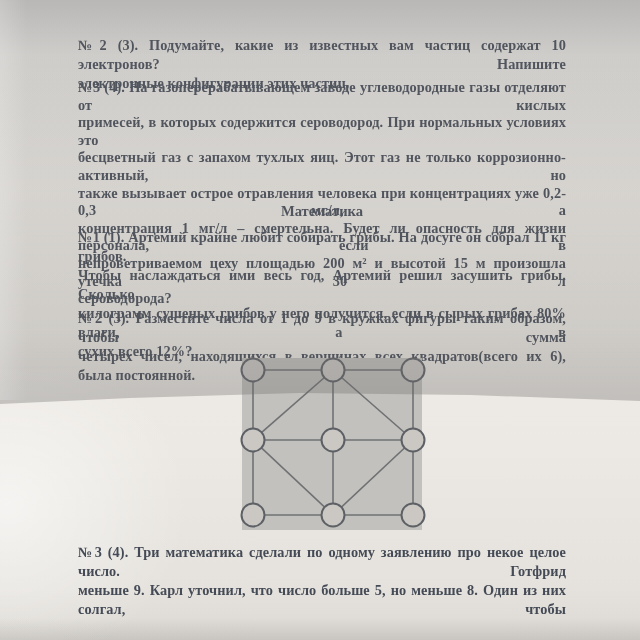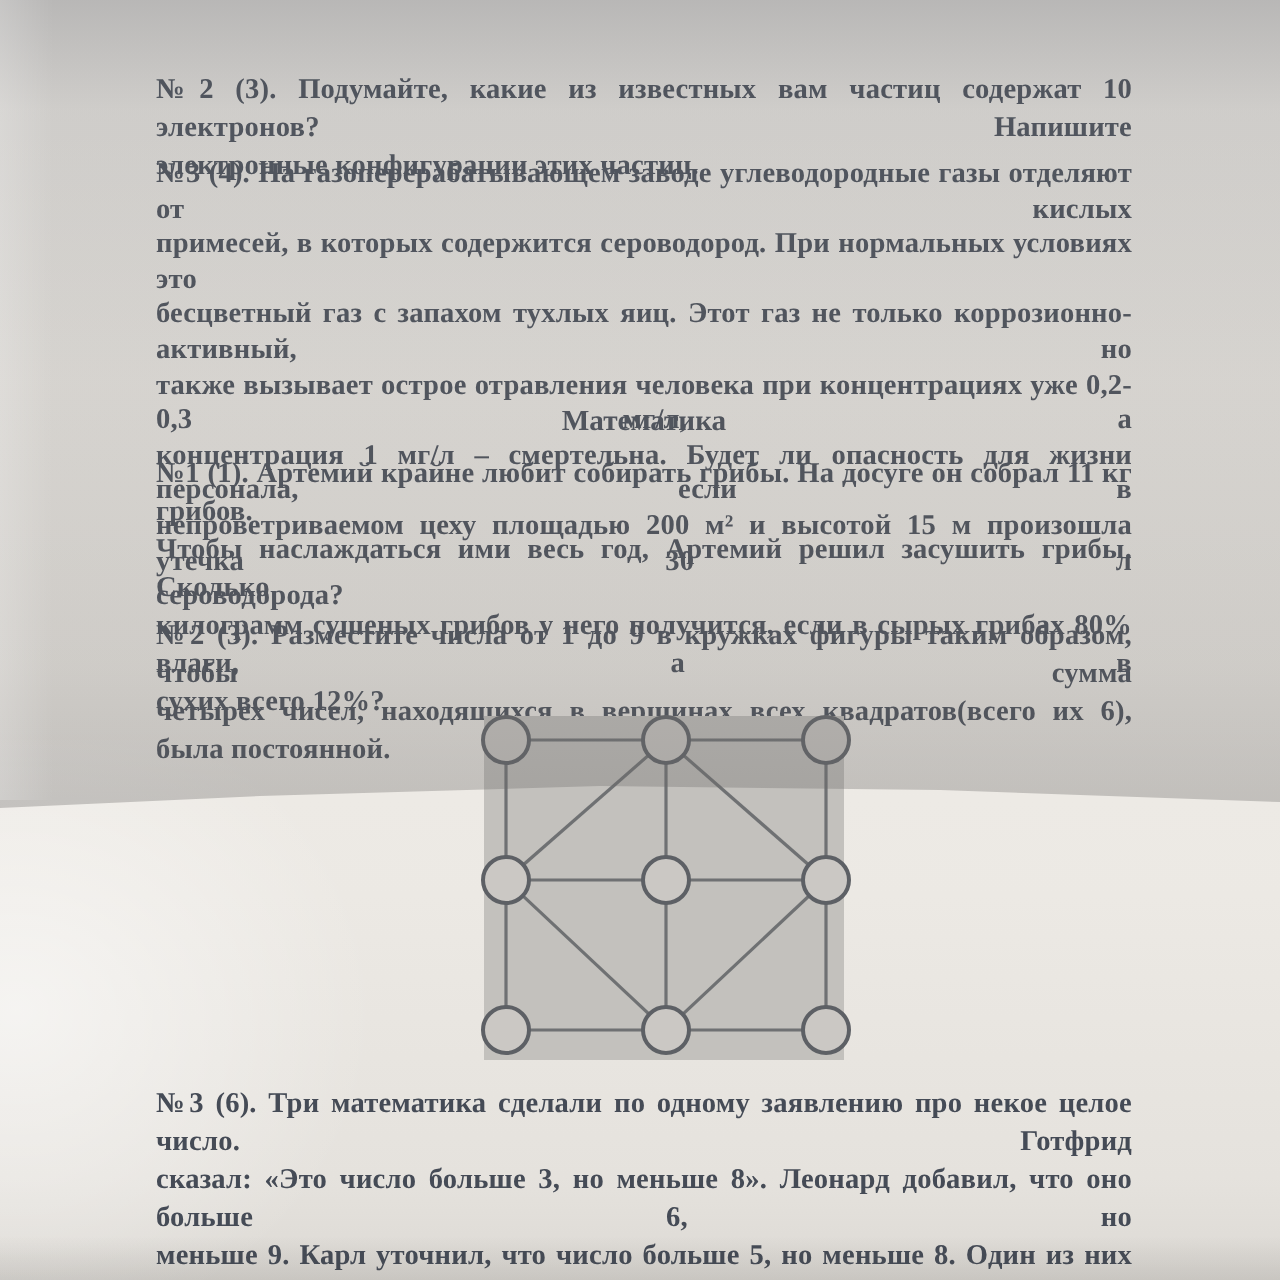--- a/index.html
+++ b/index.html
@@ -106,22 +106,21 @@
       <circle cx="173" cy="14" r="11.5" fill="#cbc8c4" stroke="#5d6065" stroke-width="2"></circle>
       <circle cx="13" cy="84" r="11.5" fill="#cbc8c4" stroke="#5d6065" stroke-width="2"></circle>
       <circle cx="93" cy="84" r="11.5" fill="#cbc8c4" stroke="#5d6065" stroke-width="2"></circle>
       <circle cx="173" cy="84" r="11.5" fill="#cbc8c4" stroke="#5d6065" stroke-width="2"></circle>
       <circle cx="13" cy="159" r="11.5" fill="#cbc8c4" stroke="#5d6065" stroke-width="2"></circle>
       <circle cx="93" cy="159" r="11.5" fill="#cbc8c4" stroke="#5d6065" stroke-width="2"></circle>
       <circle cx="173" cy="159" r="11.5" fill="#cbc8c4" stroke="#5d6065" stroke-width="2"></circle>
     </svg>
 
   <div class="para p-math3">
-      <div class="tline">№3 (6). Три математика сделали по одному заявлению про некое целое число. Готфрид</div>
-      <div class="tline">сказал: «Это число больше 3, но меньше 8». Леонард добавил, что оно больше 6, но</div>
+      <div class="tline">№3 (4). Три математика сделали по одному заявлению про некое целое число. Готфрид</div>
       <div class="tline">меньше 9. Карл уточнил, что число больше 5, но меньше 8. Один из них солгал, чтобы</div>
     </div>
 
   <div class="shade-top"></div>
   <div class="wrinkle-left"></div>
   <div class="shade-bottom"></div>
 
 </div>
 
 </body></html>

